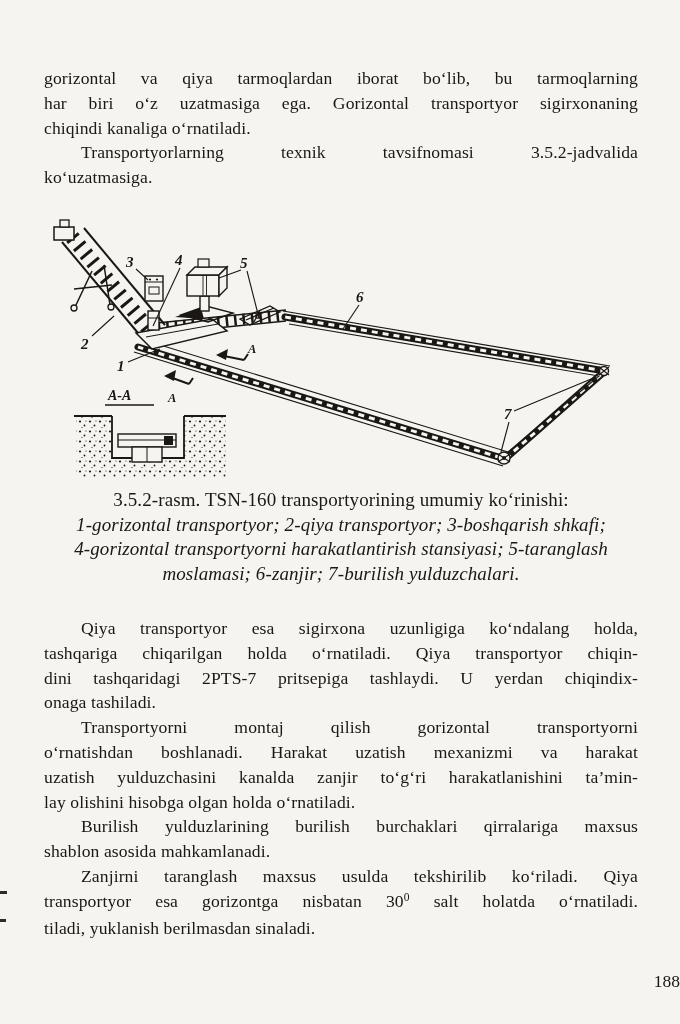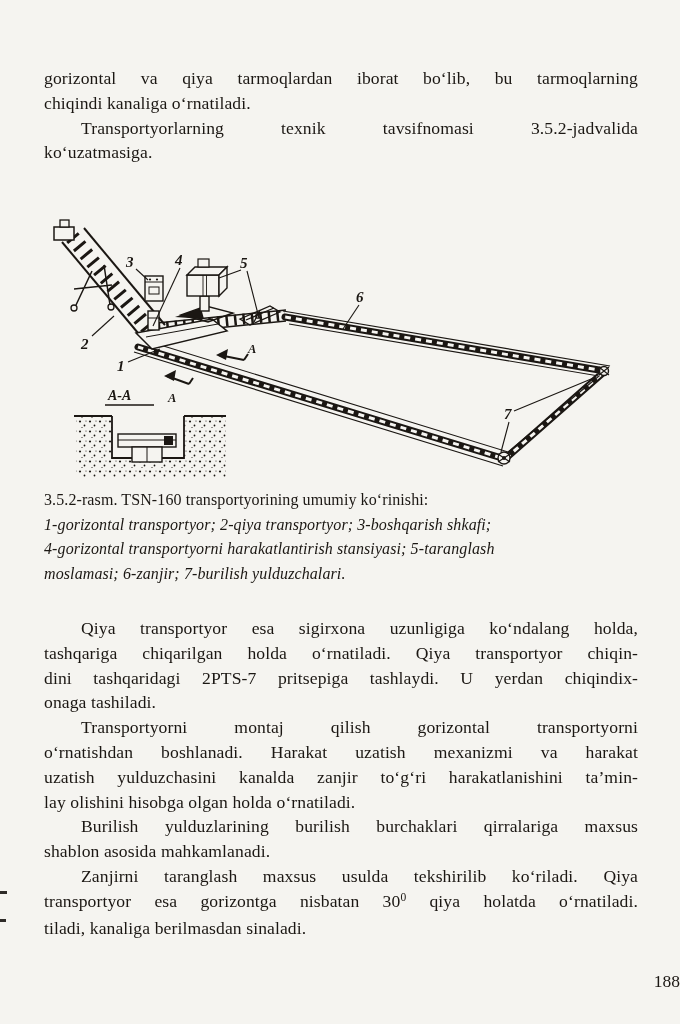--- a/index.html
+++ b/index.html
@@ -14,21 +14,21 @@
   .block {
     position: absolute;
     left: 44px; width: 594px;
     font-size: 17.6px;
     line-height: 24.8px;
     letter-spacing: 0.1px;
   }
   .ln { white-space: normal; }
   .j { text-align: justify; text-align-last: justify; }
   .ind { text-indent: 37px; }
-  .cap { text-align: left; font-size: 16px; line-height: 24.5px; }
+  .cap { text-align: center; font-size: 19px; line-height: 24.5px; }
   .it { font-style: italic; }
   .sp { font-size: 11.5px; position: relative; top: -6px; }
   .sb { font-size: 11.5px; position: relative; top: 4px; }
   .pagenum {
     position: absolute; top: 971px; left: 0; width: 680px;
     text-align: right; font-size: 17.5px;
   }
   .figure-wrap { position: absolute; left: 48px; top: 219px; }
   .artifact { position: absolute; background: #2e2b28; }
   svg text {
@@ -36,20 +36,21 @@
     font-style: italic; font-weight: bold;
     fill: #1b1713;
   }
 </style>
 </head>
 <body>
 
 <div class="block" style="top:66px;">
   <div>
     <div class="ln j">gorizontal va qiya tarmoqlardan iborat bo‘lib, bu tarmoqlarning</div>
+    <div class="ln j">har biri o‘z uzatmasiga ega. Gorizontal transportyor sigirxonaning</div>
     <div class="ln">chiqindi kanaliga o‘rnatiladi.</div>
   </div>
   <div>
     <div class="ln j ind">Transportyorlarning texnik tavsifnomasi 3.5.2-jadvalida</div>
     <div class="ln">ko‘uzatmasiga.</div>
   </div>
 </div>
 
 <div class="figure-wrap">
 <svg width="600" height="268" viewBox="0 0 600 268">
@@ -191,23 +192,23 @@
     <div class="ln j">o‘rnatishdan boshlanadi. Harakat uzatish mexanizmi va harakat</div>
     <div class="ln j">uzatish yulduzchasini kanalda zanjir to‘g‘ri harakatlanishini ta’min-</div>
     <div class="ln">lay olishini hisobga olgan holda o‘rnatiladi.</div>
   </div>
   <div>
     <div class="ln j ind">Burilish yulduzlarining burilish burchaklari qirralariga maxsus</div>
     <div class="ln">shablon asosida mahkamlanadi.</div>
   </div>
   <div>
     <div class="ln j ind">Zanjirni taranglash maxsus usulda tekshirilib ko‘riladi. Qiya</div>
-    <div class="ln j"><span>transportyor esa gorizontga nisbatan 30</span><span class="sp">0</span><span> qiya holatda o‘rnatiladi.</span></div>
-  </div>
-  <div>
-    <div class="ln">tiladi, kanaliga berilmasdan sinaladi.</div>
+    <div class="ln j"><span>transportyor esa gorizontga nisbatan 30</span><span class="sp">0</span><span> salt holatda o‘rnatiladi.</span></div>
+  </div>
+  <div>
+    <div class="ln">tiladi, yuklanish berilmasdan sinaladi.</div>
   </div>
 </div>
 
 <div class="pagenum">188</div>
 
 <div class="artifact" style="left:0; top:891px; width:7px; height:2.5px;"></div>
 <div class="artifact" style="left:0; top:919px; width:6px; height:2.5px;"></div>
 
 </body></html>

